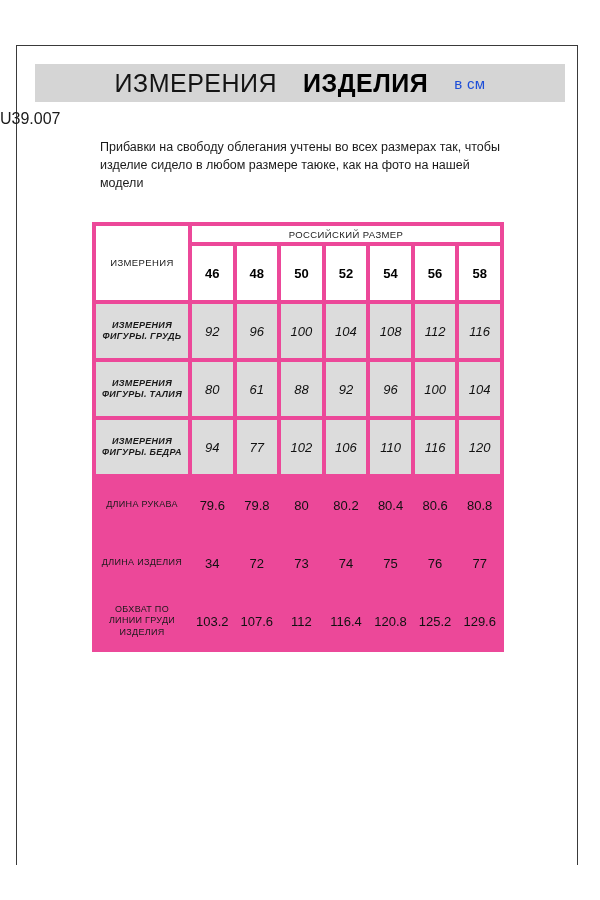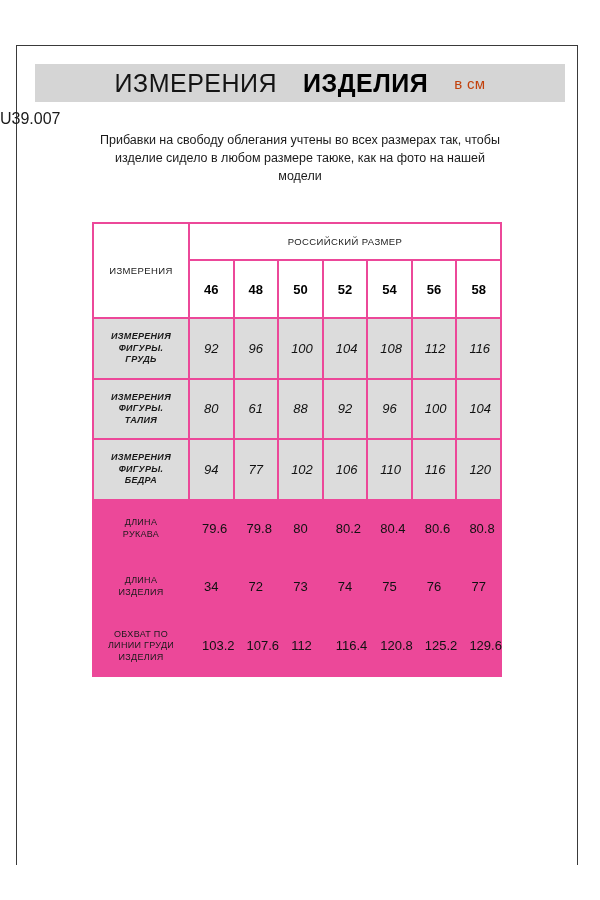--- a/index.html
+++ b/index.html
@@ -62,63 +62,62 @@
     font-size: 25px;
     font-weight: 700;
     letter-spacing: 0.5px;
     color: #000000;
     white-space: nowrap;
   }
   .title-unit {
     font-size: 15px;
     font-weight: 400;
     letter-spacing: 0.3px;
-    color: #c2410c;
+    color: #1d4ed8;
     white-space: nowrap;
   }
 
   
   .code {
     position: absolute;
     left: 0;
     top: 110px;
     width: 600px;
     text-align: left;
     font-size: 16px;
     color: #1a1a1a;
   }
   .desc {
     position: absolute;
     left: 100px;
-    top: 131px;
+    top: 138px;
     width: 400px;
-    text-align: center;
     font-size: 12.5px;
     line-height: 18px;
     color: #1a1a1a;
   }
 
   
   .table-wrap {
     position: absolute;
     left: 92px;
     top: 222px;
     width: 408px;
   }
   table.size-table {
     border-collapse: collapse;
     width: 408px;
     table-layout: fixed;
   }
   table.size-table th,
   table.size-table td {
-    border: 2px solid #ec4899;
+    border: 4px solid #ec4899;
     text-align: center;
     vertical-align: middle;
-    padding: 12px;
+    padding: 0;
     box-sizing: border-box;
   }
   col.label-col { width: 96px; }
   col.size-col  { width: 44.57px; }
 
   .span-head {
     height: 20px;
     font-size: 9.5px;
     font-weight: 400;
     letter-spacing: 0.4px;

